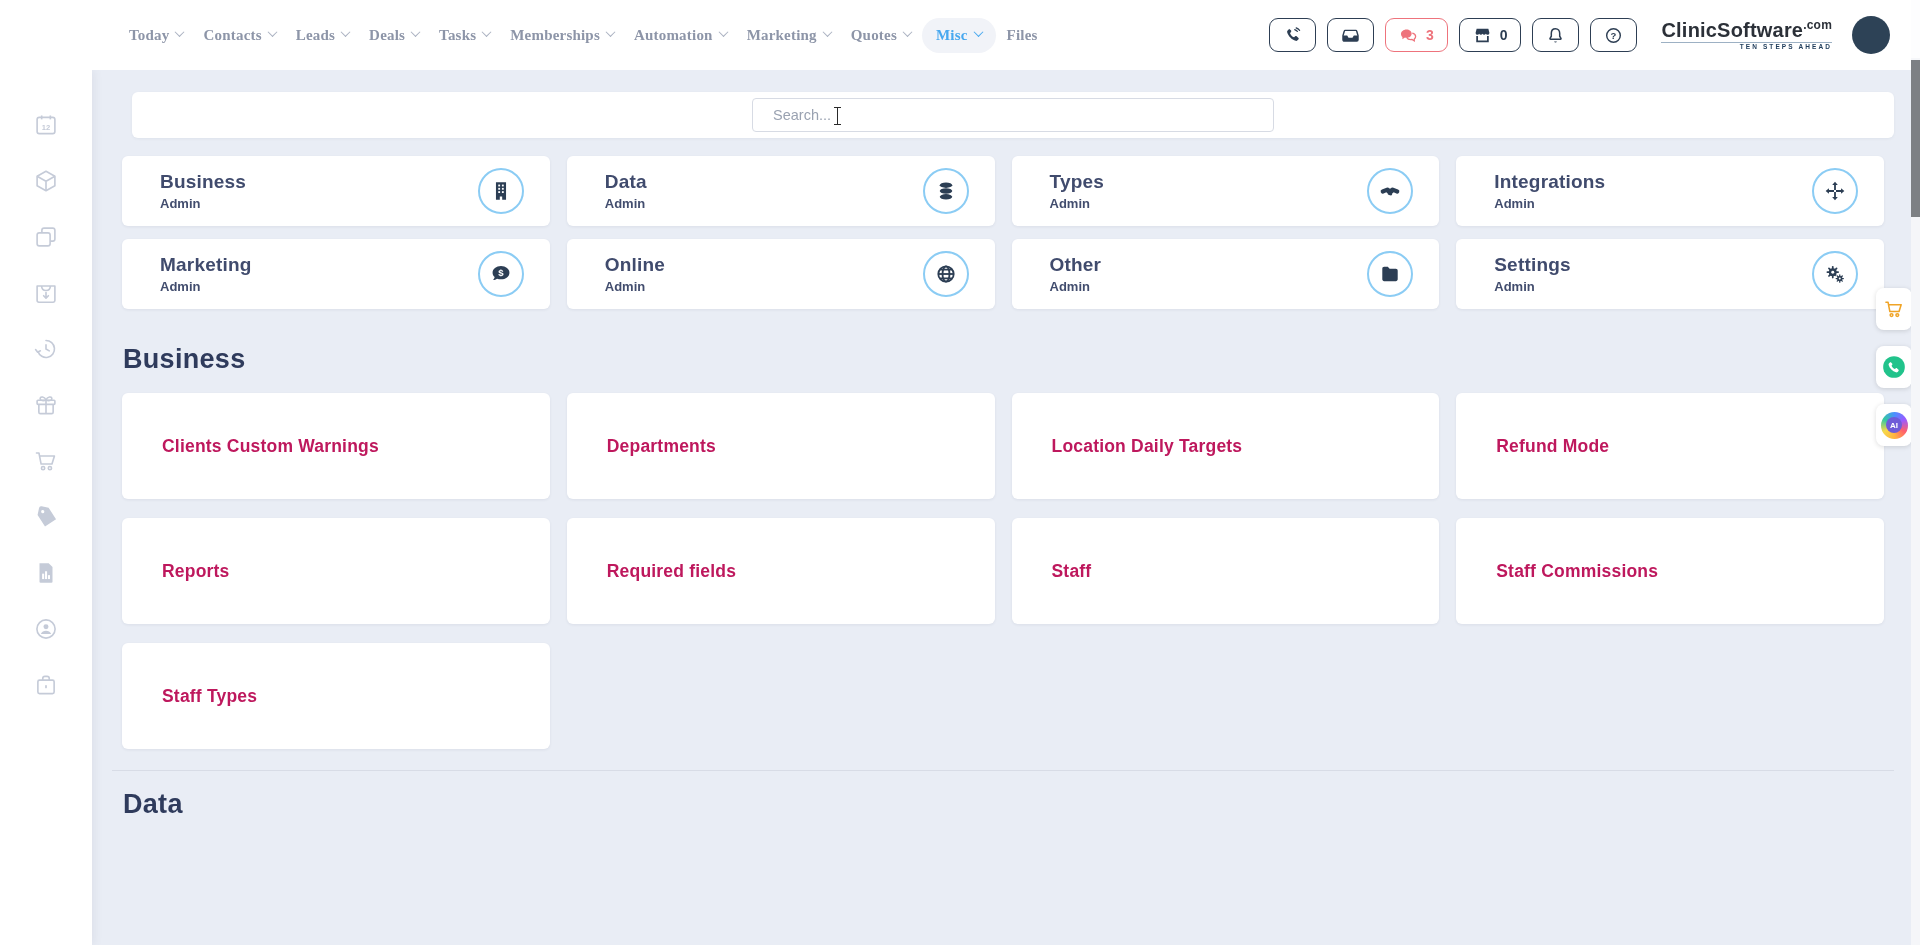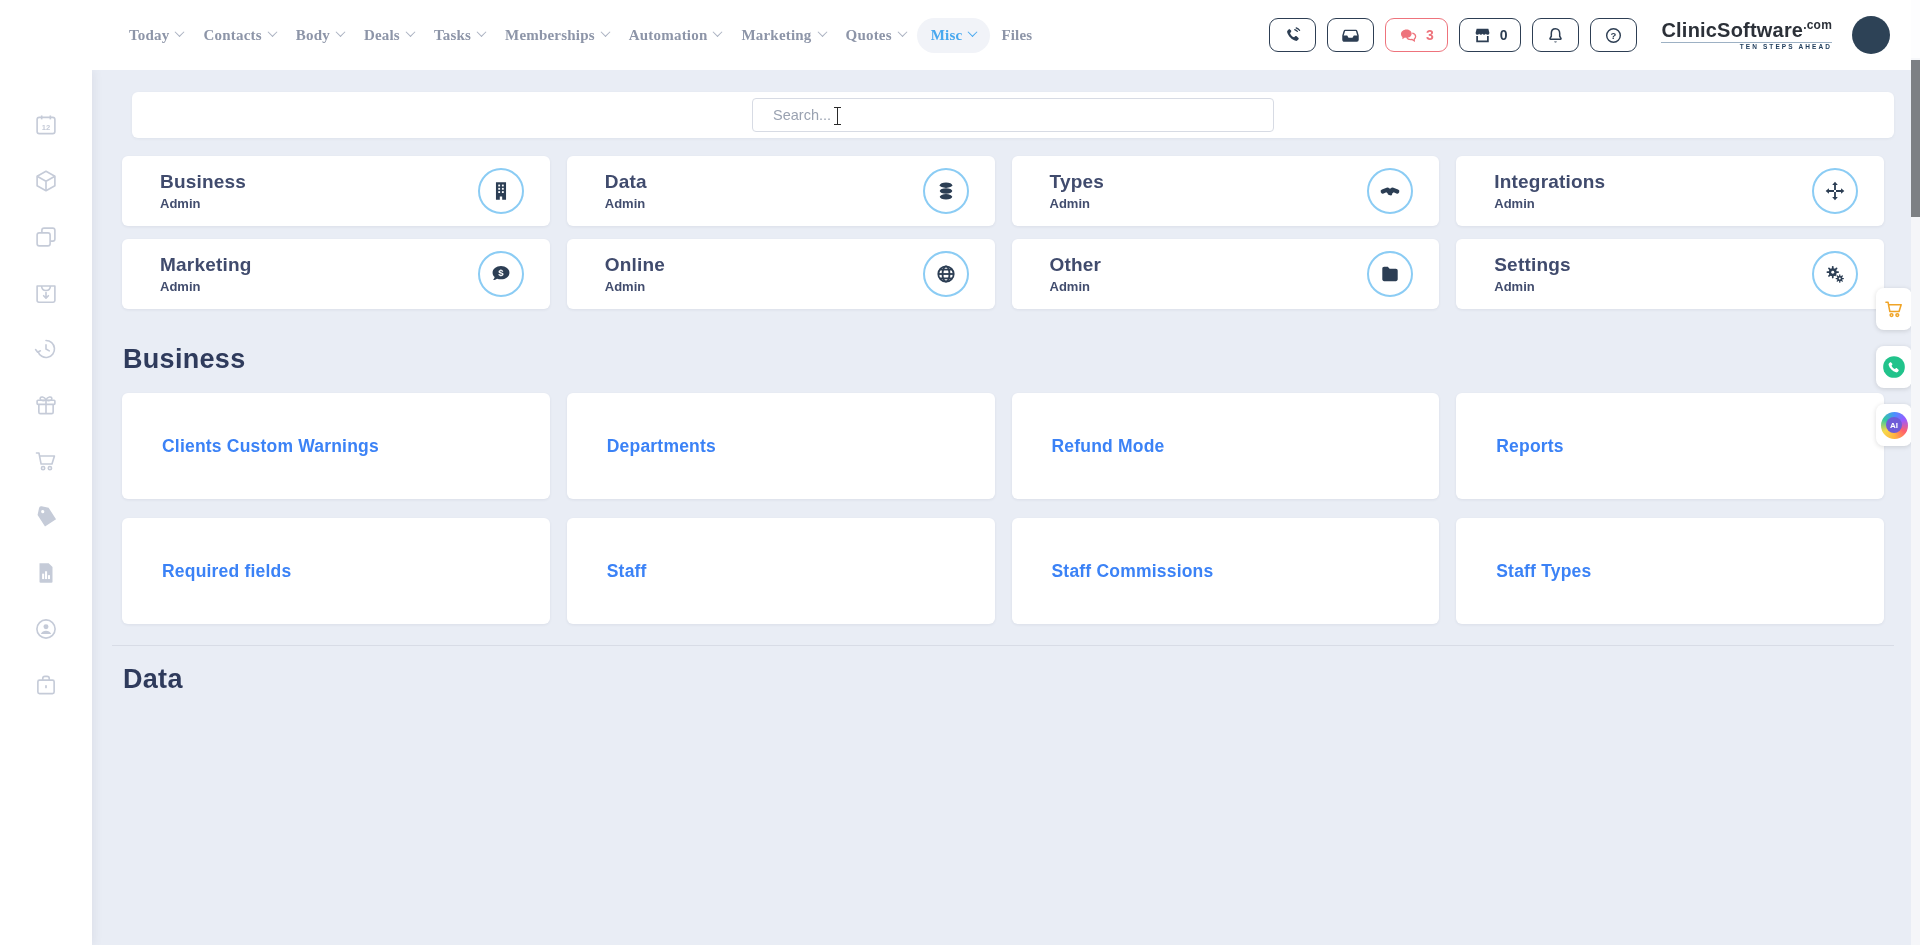--- a/index.html
+++ b/index.html
@@ -65,21 +65,21 @@
     display:flex;align-items:center;justify-content:center;color:#2c3e54;}
   .cat-circle svg{width:22px;height:22px;}
 
   .section-heading{margin:34px 0 18px;padding-left:11px;font-size:27px;font-weight:600;color:#2f3b5c;
     letter-spacing:.3px;line-height:1.2;}
   .section-divider{border-top:1px solid #d8dce6;margin-top:21px;}
   .section-divider + .section-heading{margin-top:17px;}
   .item-grid{display:grid;grid-template-columns:repeat(4,1fr);gap:19px 17px;margin:0 10px;}
   .item-card{background:#fff;border-radius:6px;height:106px;display:flex;align-items:center;
     padding-left:40px;cursor:pointer;box-shadow:0 1px 3px rgba(50,60,90,.08);}
-  .item-label{font-size:17.5px;font-weight:600;color:#3b82f6;letter-spacing:.2px;}
+  .item-label{font-size:17.5px;font-weight:600;color:#be185d;letter-spacing:.2px;}
 
   
   .float-col{position:fixed;right:8px;top:288px;display:flex;flex-direction:column;gap:16px;z-index:40;}
   .float-btn{width:36px;height:42px;background:#fff;border-radius:8px;box-shadow:0 1px 5px rgba(0,0,0,.14);
     display:flex;align-items:center;justify-content:center;cursor:pointer;}
   .float-btn .cart-o{color:#f0a427;} .float-btn .cart-o svg{width:22px;height:22px;}
   .float-btn .wa svg{width:26px;height:26px;}
   .ai-badge{width:27px;height:27px;border-radius:50%;display:flex;align-items:center;justify-content:center;
     background:conic-gradient(#4a90ff,#9b59ff,#ff5f6d,#ffb340,#f7d84a,#35c9a0,#4a90ff);}
   .ai-core{width:16px;height:16px;border-radius:50%;background:#6f5bd8;color:#fff;font-size:8px;font-weight:700;
@@ -100,21 +100,21 @@
   <ul class="nav" id="nav">
       <li class="nav-item">
         <span class="nav-label">Today</span>
         <span class="caret"></span>
       </li>
       <li class="nav-item">
         <span class="nav-label">Contacts</span>
         <span class="caret"></span>
       </li>
       <li class="nav-item">
-        <span class="nav-label">Body</span>
+        <span class="nav-label">Leads</span>
         <span class="caret"></span>
       </li>
       <li class="nav-item">
         <span class="nav-label">Deals</span>
         <span class="caret"></span>
       </li>
       <li class="nav-item">
         <span class="nav-label">Tasks</span>
         <span class="caret"></span>
       </li>
@@ -465,20 +465,23 @@
   <div id="sections">
       <h2 class="section-heading">Business</h2>
       <div class="item-grid">
         <div class="item-card">
           <span class="item-label">Clients Custom Warnings</span>
         </div>
         <div class="item-card">
           <span class="item-label">Departments</span>
         </div>
         <div class="item-card">
+          <span class="item-label">Location Daily Targets</span>
+        </div>
+        <div class="item-card">
           <span class="item-label">Refund Mode</span>
         </div>
         <div class="item-card">
           <span class="item-label">Reports</span>
         </div>
         <div class="item-card">
           <span class="item-label">Required fields</span>
         </div>
         <div class="item-card">
           <span class="item-label">Staff</span>

